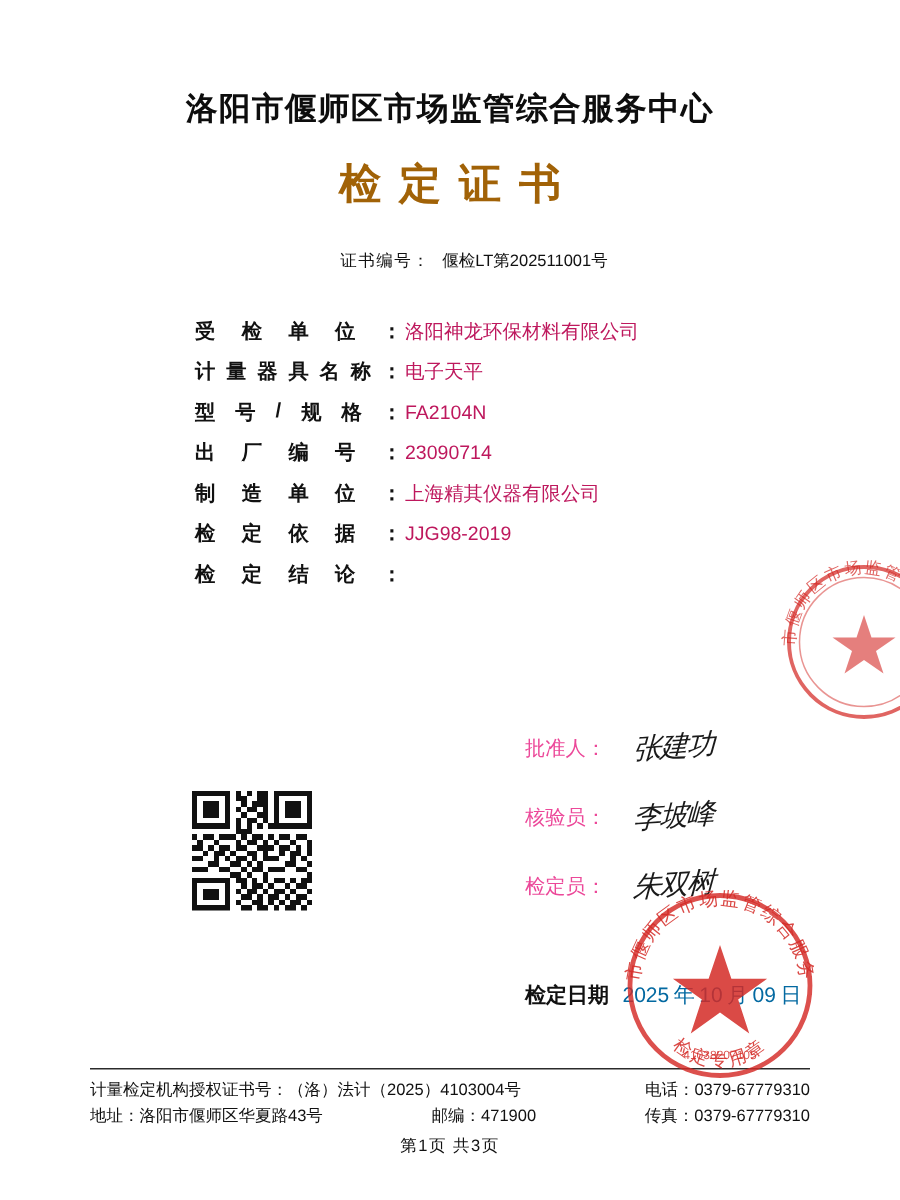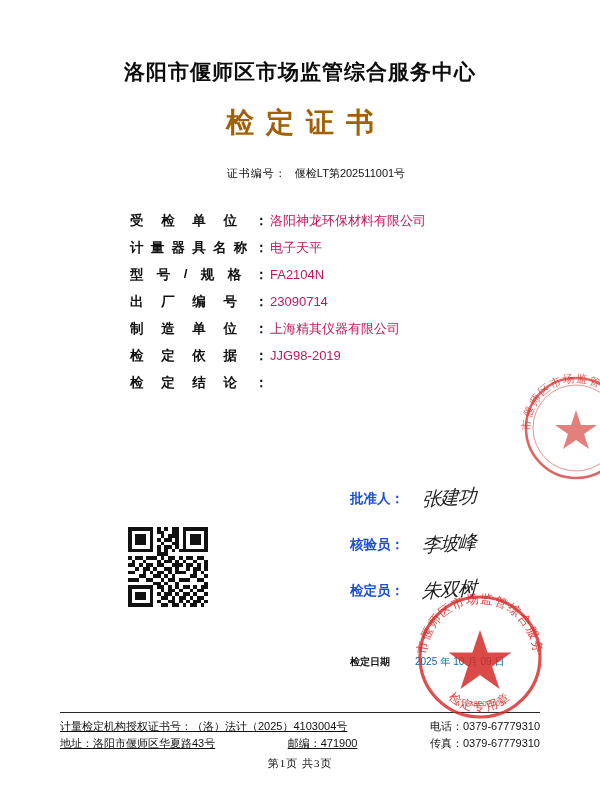--- a/index.html
+++ b/index.html
@@ -117,42 +117,42 @@
     width: 230px;
   }
   .sign-row {
     height: 46px;
     display: flex;
     align-items: flex-start;
     font-size: 13.5px;
   }
   .sign-label {
     width: 72px;
-    font-weight: bold;
-    color: #1d4ed8;
+    font-weight: normal;
+    color: #ec4899;
     padding-top: 3px;
   }
   .sign-name {
     font-family: "DejaVu Serif", serif;
     font-size: 19px;
     font-style: italic;
     color: #1a1a1a;
     transform: rotate(-4deg) skewX(-6deg);
     transform-origin: left center;
     white-space: nowrap;
     letter-spacing: -1px;
   }
 
   
   .date-block {
     position: absolute;
     left: 350px;
     top: 655px;
     width: 235px;
-    font-size: 10px;
+    font-size: 14px;
   }
   .date-row {
     display: flex;
     align-items: baseline;
     height: 28px;
     white-space: nowrap;
   }
   .date-label {
     font-weight: bold;
     width: 62px;
@@ -177,31 +177,29 @@
     color: #111;
   }
   .footer-row {
     display: flex;
     justify-content: space-between;
     height: 17px;
     align-items: baseline;
   }
   .footer-left {
     white-space: nowrap;
-    text-decoration: underline;
   }
   .footer-right {
     white-space: nowrap;
   }
   .footer-page {
     text-align: center;
     font-size: 11px;
     margin-top: 3px;
     letter-spacing: 1px;
-    font-family: Liberation Serif, serif;
   }
 
   
   .seal {
     position: absolute;
     pointer-events: none;
   }
   .seal-main {
     left: 405px;
     top: 582px;

